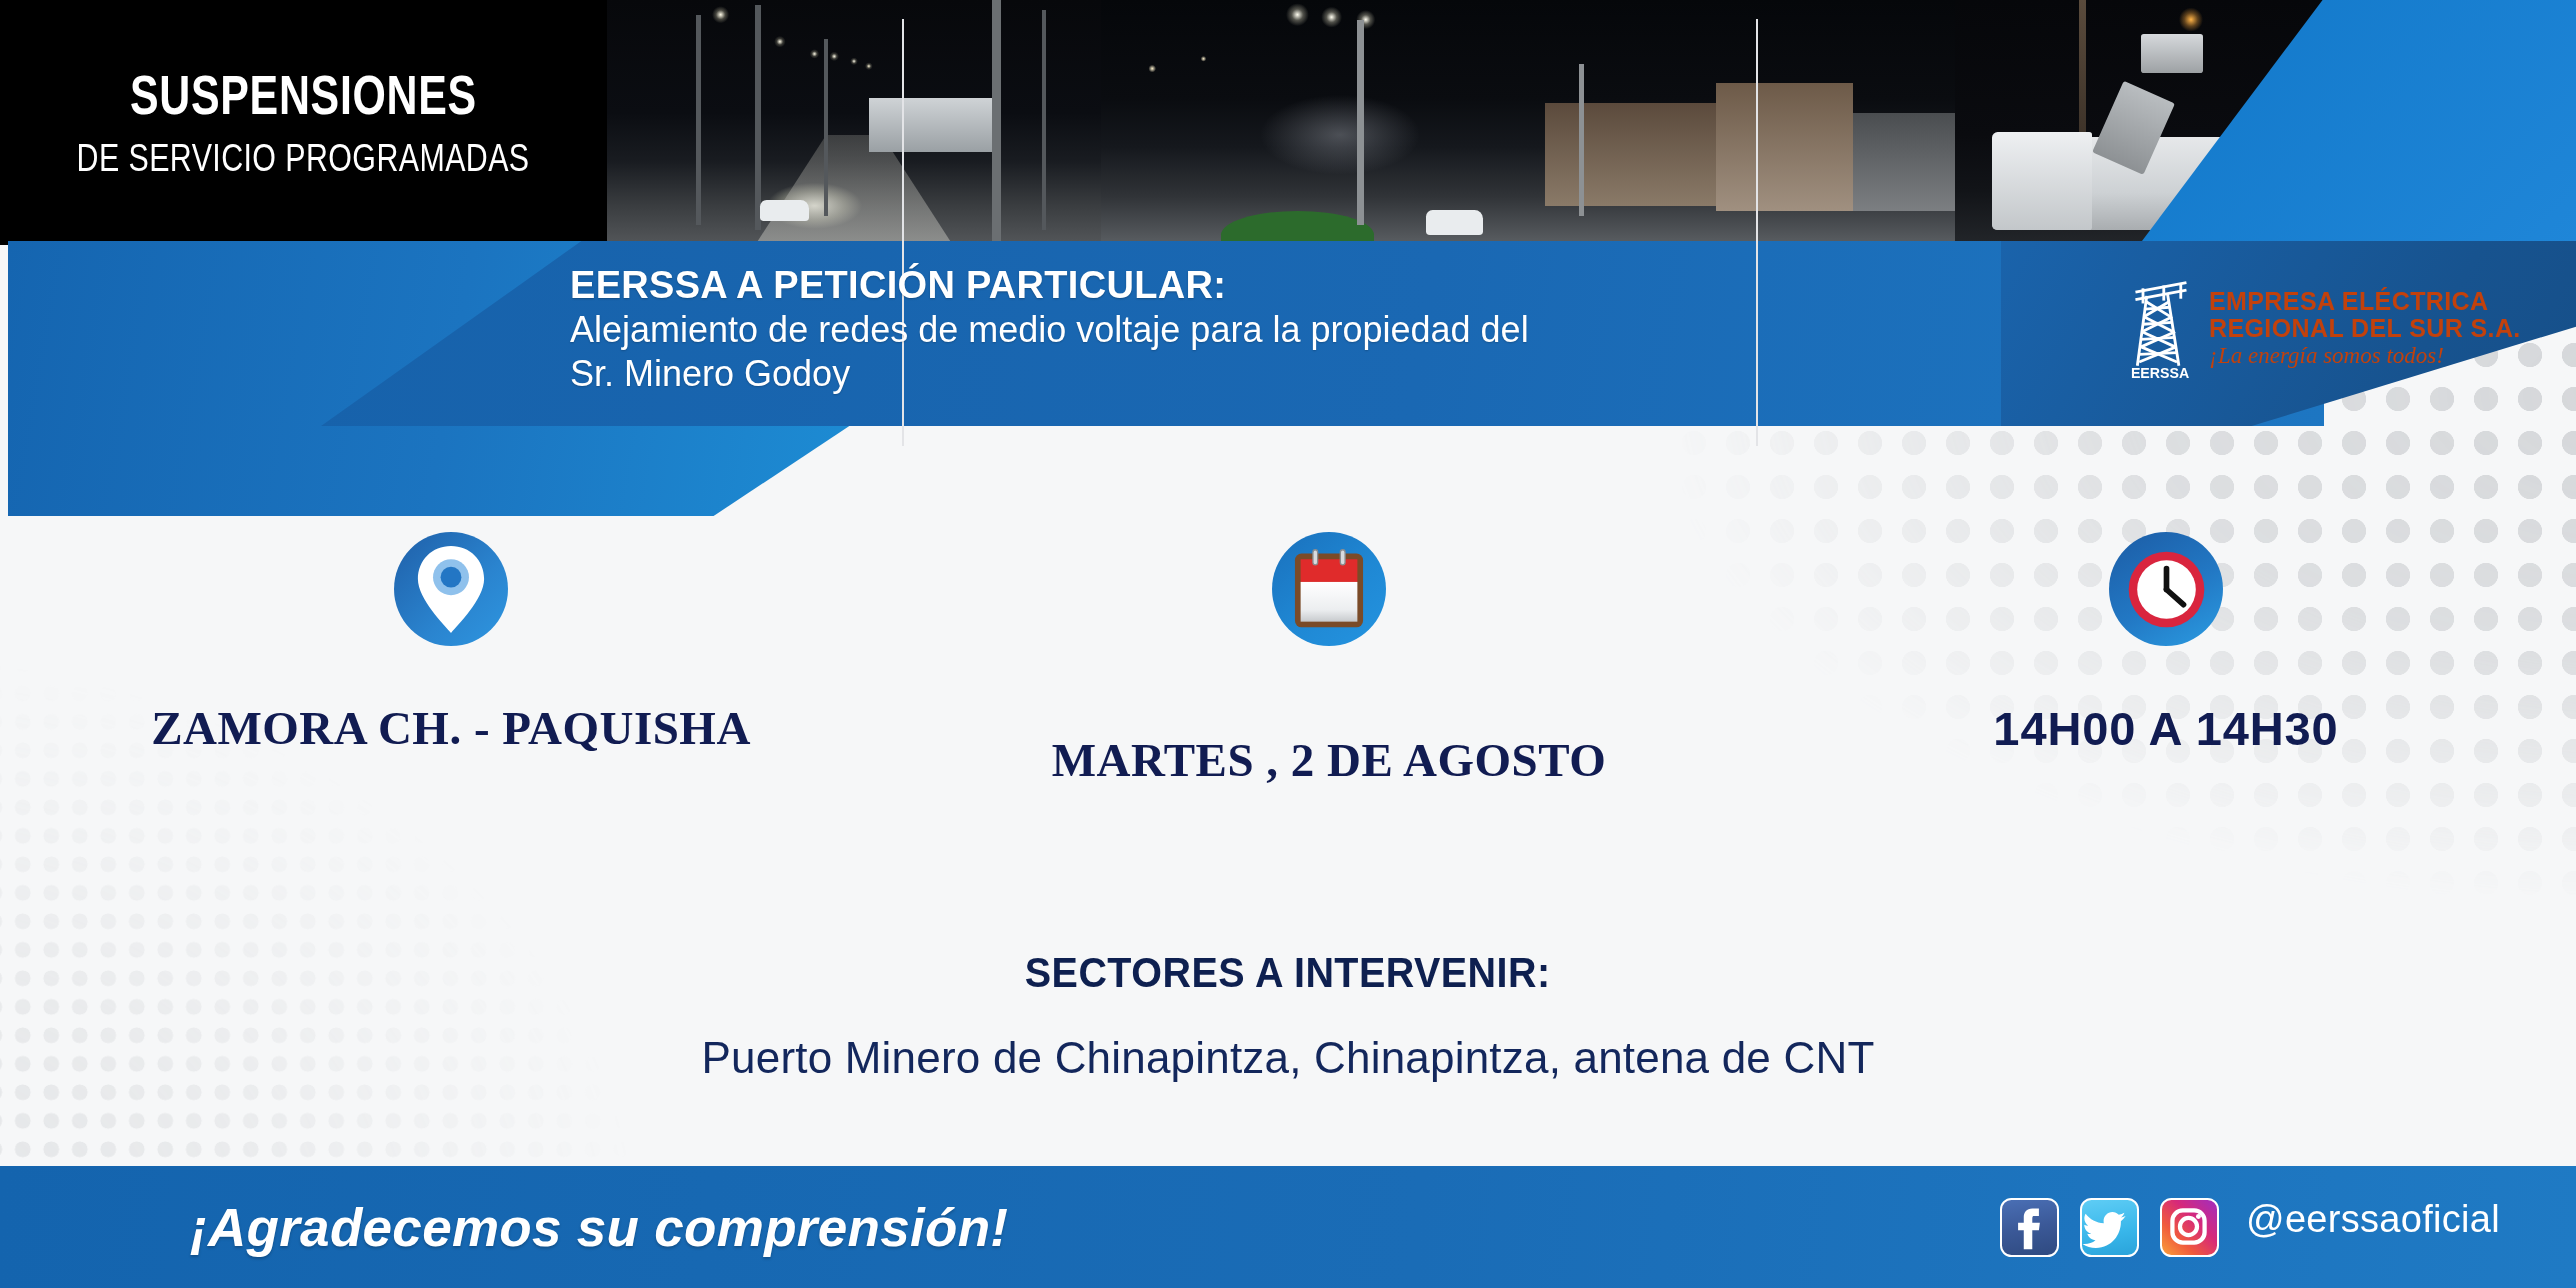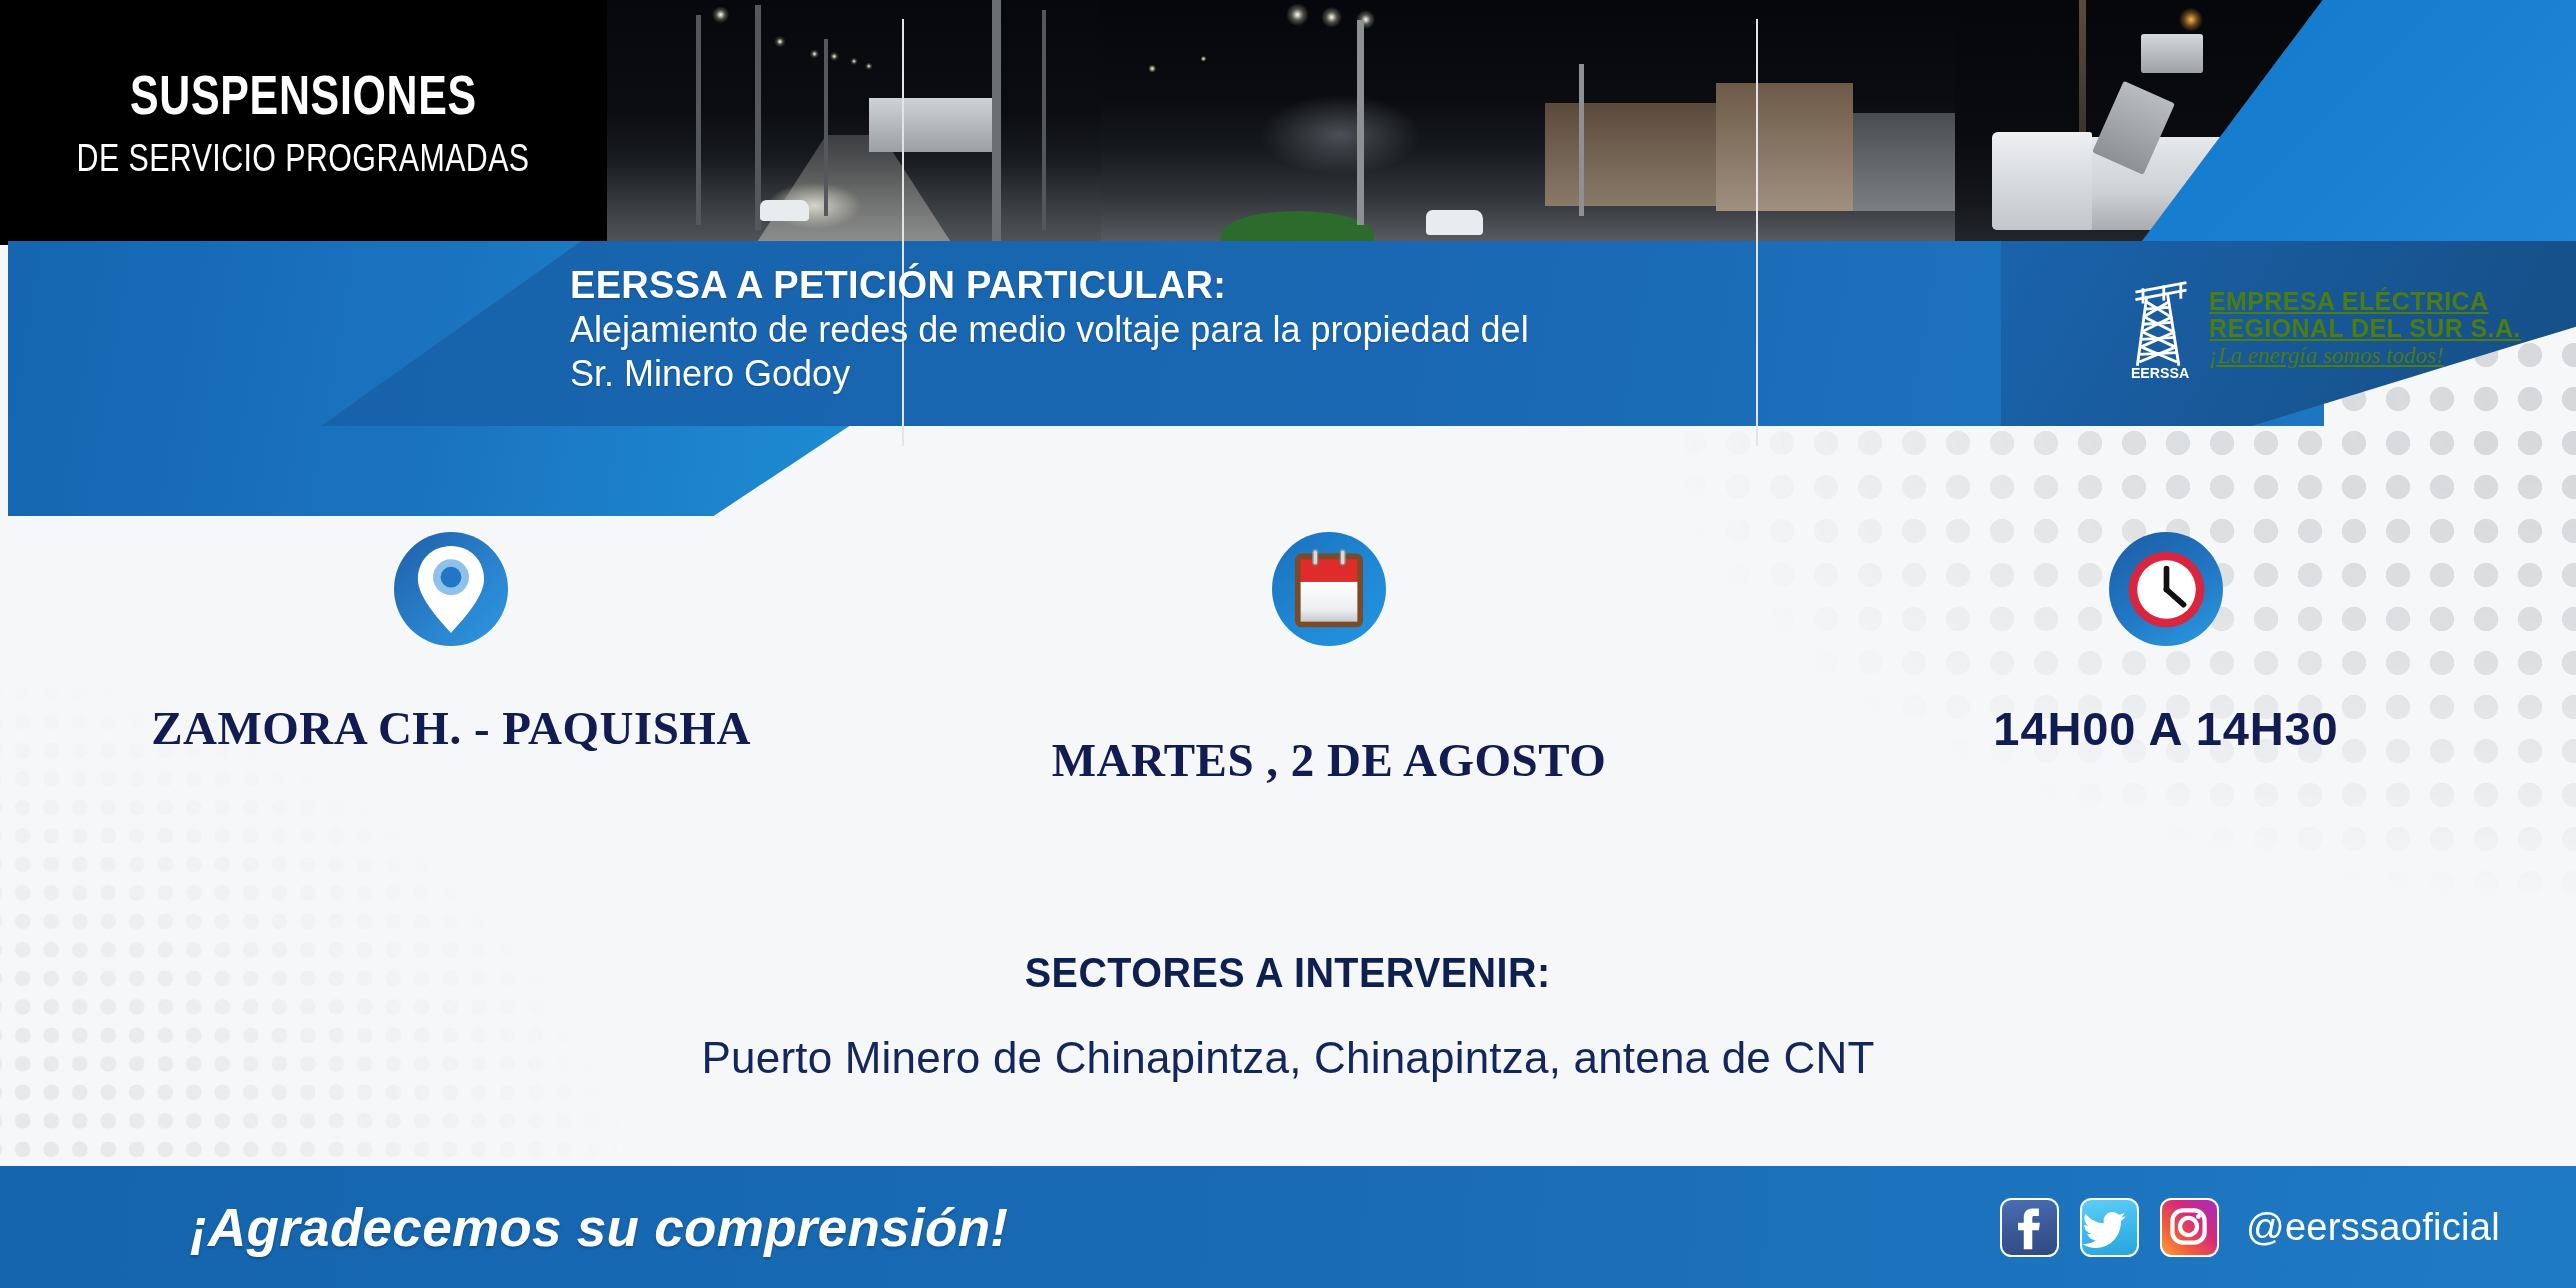--- a/index.html
+++ b/index.html
@@ -148,21 +148,21 @@
     text-shadow:0 0.9px 1.9px rgba(0,0,0,.25);
   }
   .banner-l { font-size:36px; line-height:1.22; text-shadow:0 0.9px 1.9px rgba(0,0,0,.2); }
 
   
   .logo-box {
     position:absolute; top:275px; left:2126px; z-index:7;
     display:flex; align-items:center; gap:15px;
   }
   .logo-tower { width:68px; height:106px; }
-  .logo-words { color:#4d7c0f; line-height:1.05;text-decoration:underline; }
+  .logo-words { color:#c2410c; line-height:1.05; }
   .logo-l1 { font-size:25px; font-weight:bold; letter-spacing:0.4px; }
   .logo-l2 { font-size:25px; font-weight:bold; letter-spacing:0.4px; }
   .logo-l3 { font-size:23px; font-style:italic; margin-top:2.8px; font-family:"Liberation Serif", serif; }
 
   
   .halftone {
     position:absolute; top:245px; left:0; width:2576px; height:1044px;
     background:#f6f7f8;
   }
   .dots-a, .dots-b {
@@ -229,21 +229,21 @@
     position:absolute; left:0; bottom:0; width:2576px; height:123px;
     background:linear-gradient(95deg,#1464ae 0%, #1a6cb6 55%, #1f7ac4 100%);
     display:flex; align-items:center; z-index:8;
   }
   .footer-msg {
     position:absolute; left:190px; color:#fff; font-size:53px;
     font-weight:bold; font-style:italic; letter-spacing:0.3px;
     text-shadow:0 1.9px 2.8px rgba(0,0,0,.22);
   }
   .social {
-    position:absolute; right:76px; display:flex; align-items:center; gap:21px;
+    position:absolute; right:76px; display:flex; gap:21px;
   }
   .s-icon { width:59px; height:59px; border-radius:11.4px; position:relative; }
   .fb  { background:linear-gradient(170deg,#4a6fb5 0%, #3b5998 50%, #2f4a80 100%); border:2.8px solid #fff; }
   .tw  { background:linear-gradient(170deg,#5fcdf5 0%, #38b6ea 60%, #2aa3da 100%); border:2.8px solid #fff; }
   .ig  { background:linear-gradient(45deg,#f9a13a 0%, #f05a3c 30%, #d6297a 62%, #a02ec0 100%); border:2.8px solid #fff; }
   .handle { color:#fff; font-size:38px; letter-spacing:0.3px; margin-left:5.7px; }
 </style>
 </head>
 <body>
 

